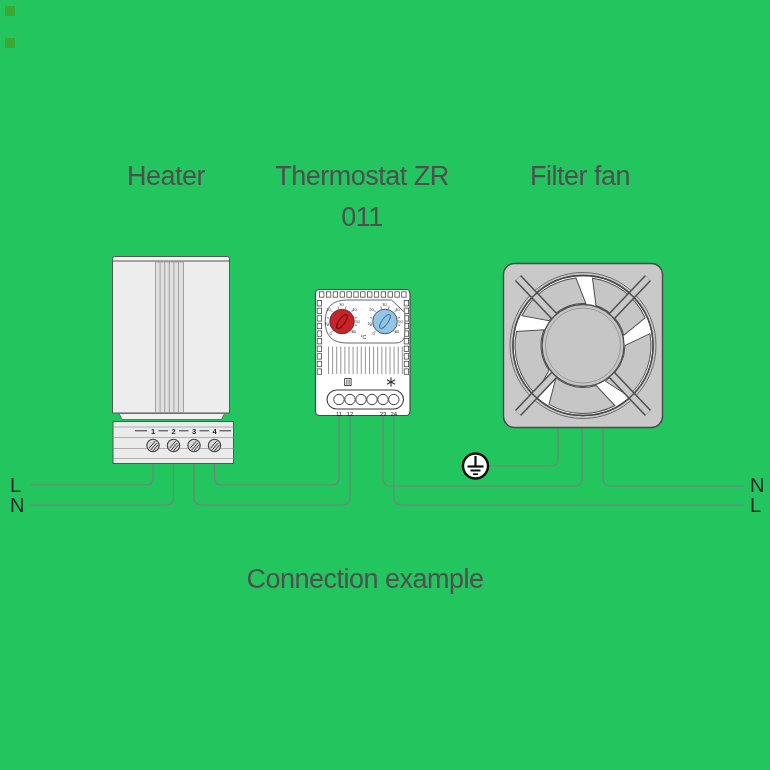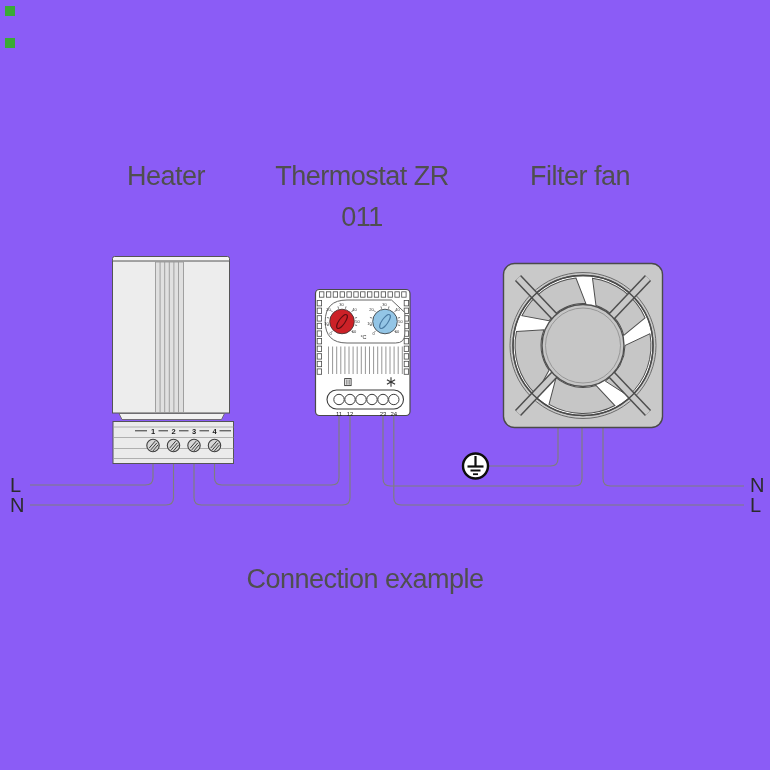--- a/index.html
+++ b/index.html
@@ -1,16 +1,16 @@
 <!DOCTYPE html>
 <html><head>
 <meta charset="utf-8">
 <style>
   html,body{margin:0;padding:0;background:#fff;}
-  .canvas{width:770px;height:770px;position:relative;background:#8b5cf6;overflow:hidden;}
+  .canvas{width:770px;height:770px;position:relative;background:#22c55e;overflow:hidden;}
   svg{display:block;}
   text{font-family:"Liberation Sans","DejaVu Sans",sans-serif;}
   .t-title{font-size:27px;fill:#4f4f4f;letter-spacing:-0.5px;}
   .t-caption{font-size:27px;fill:#4f4f4f;letter-spacing:-0.5px;}
   .t-ln{font-size:20px;fill:#2b2b2b;}
   .t-num{font-size:7.5px;font-weight:bold;fill:#1a1a1a;}
   .t-tlabel{font-size:6px;fill:#1a1a1a;}
   .t-dial{font-size:4px;fill:#333;}
   .t-unit{font-size:5.5px;fill:#333;}
 </style>

